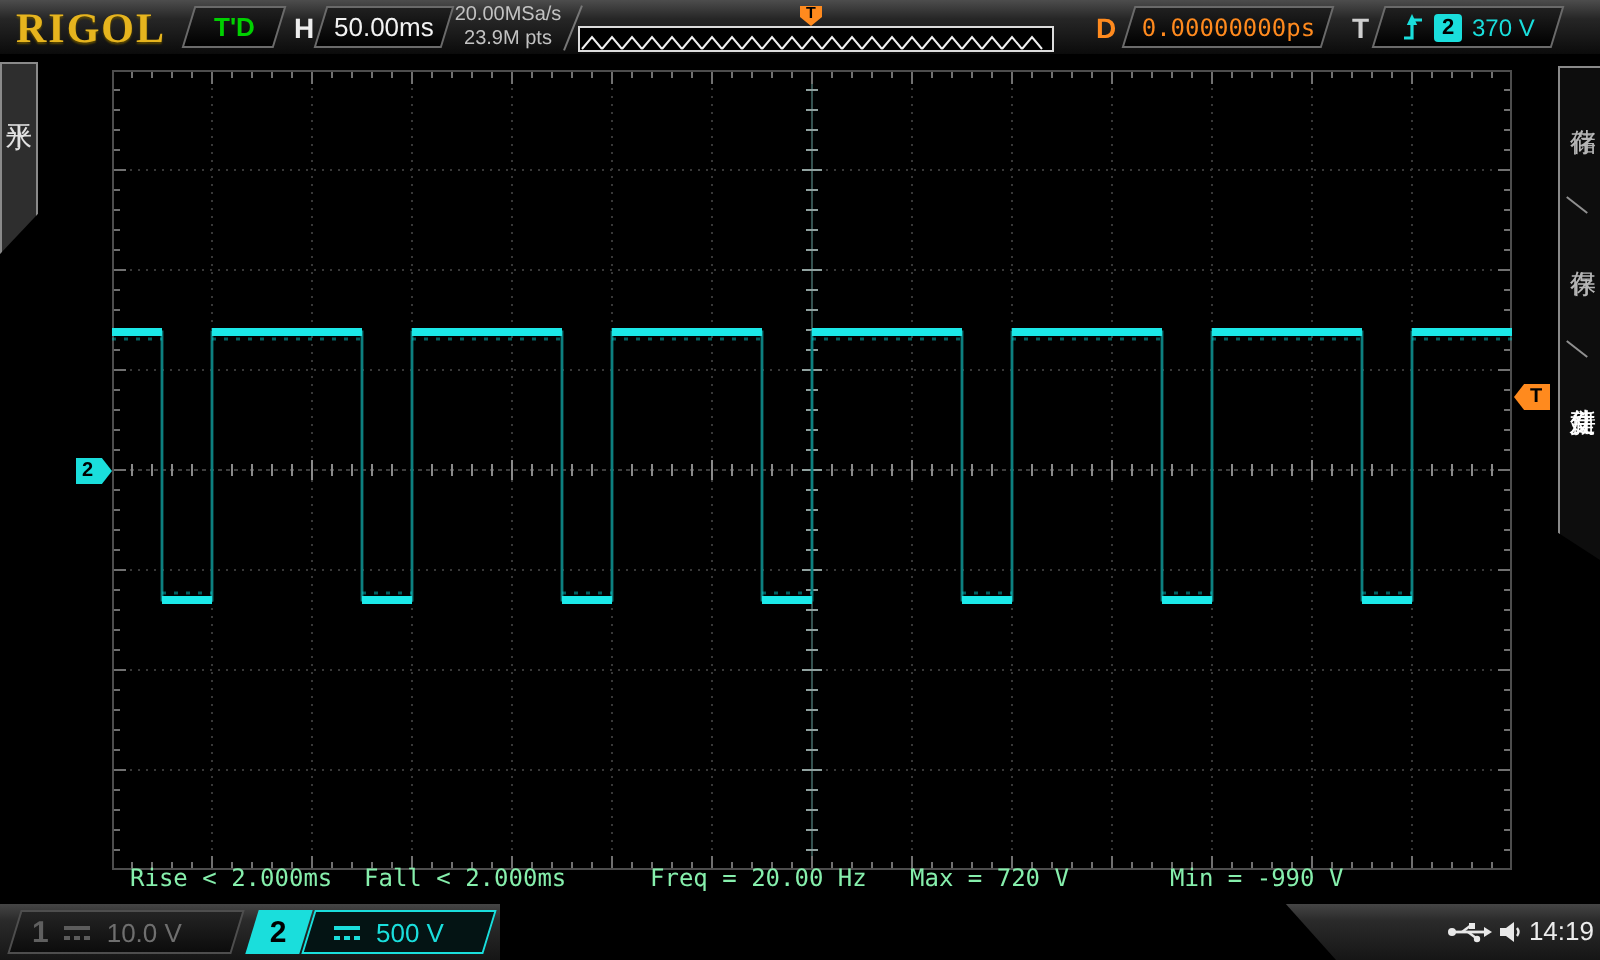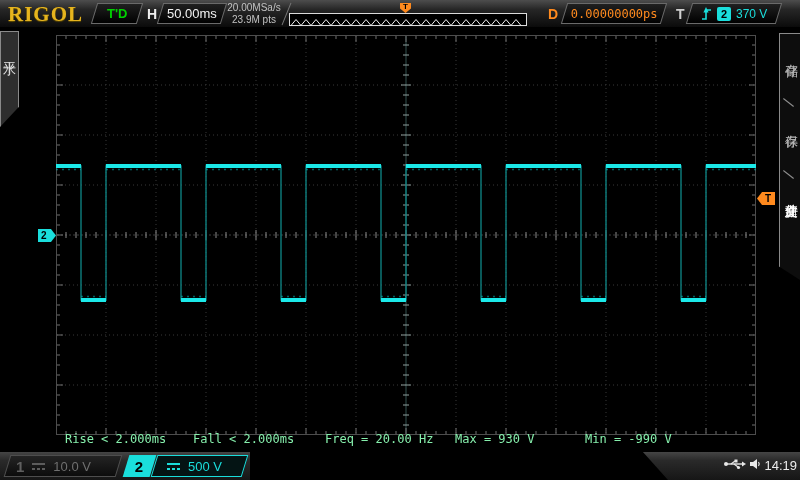--- a/index.html
+++ b/index.html
@@ -97,21 +97,21 @@
                       height:100%; gap:8px; padding-left:12px; }
   #ch2-group .chscale { color:#1adedc; font-size:13px; }
   .coupling { width:13px; height:9px; position:relative; }
   .coupling .bar { position:absolute; left:0; top:1px; width:13px; height:2px; }
   .coupling .dash { position:absolute; top:6px; width:3px; height:2px; }
   .coupling .d1{left:0;} .coupling .d2{left:5px;} .coupling .d3{left:10px;}
   .coupling.gray .bar, .coupling.gray .dash { background:#5c5c5c; }
   .coupling.cyan .bar, .coupling.cyan .dash { background:#1adedc; }
   #msg-panel { position:absolute; left:250px; top:0; width:418px; height:28px; background:#000;
                clip-path:polygon(0 0,94% 0,100% 100%,0 100%); }
-  #status-right { position:absolute; right:3px; top:6px; display:flex; gap:3px; }
+  #status-right { position:absolute; right:3px; top:6px; display:flex; align-items:center; gap:3px; }
   #clock { color:#ececec; font-size:13px; }
 </style>
 </head>
 <body>
 
 <div id="stage">
 
   <div id="top-bar">
     <div class="logo">RIGOL</div>
 
@@ -516,23 +516,23 @@
       <div class="menu-div" style="top:68px"></div>
       <div class="menu-item" style="top:91px">保存</div>
       <div class="menu-div" style="top:140px"></div>
       <div class="menu-item active" style="top:160px">新建文件</div>
     </div>
 
     <div id="ch2-marker" style="top: 201px;">2</div>
     <div id="trig-level-marker" style="top: 164px;">T</div>
 
     <span class="meas" style="left:65px">Rise &lt; 2.000ms</span>
-    <span class="meas" style="left:193px">Fall &lt; 2.000ms</span>
+    <span class="meas" style="left:182px">Fall &lt; 2.000ms</span>
     <span class="meas" style="left:325px">Freq = 20.00 Hz</span>
-    <span class="meas" style="left:455px">Max = 930 V</span>
+    <span class="meas" style="left:455px">Max = 720 V</span>
     <span class="meas" style="left:585px">Min = -990 V</span>
   </div>
 
   <div id="bottom-bar">
     <div id="ch1-group">
       <div class="inner">
         <span class="chnum">1</span>
         <span class="coupling gray">
           <span class="bar"></span>
             <span class="dash d1"></span>

